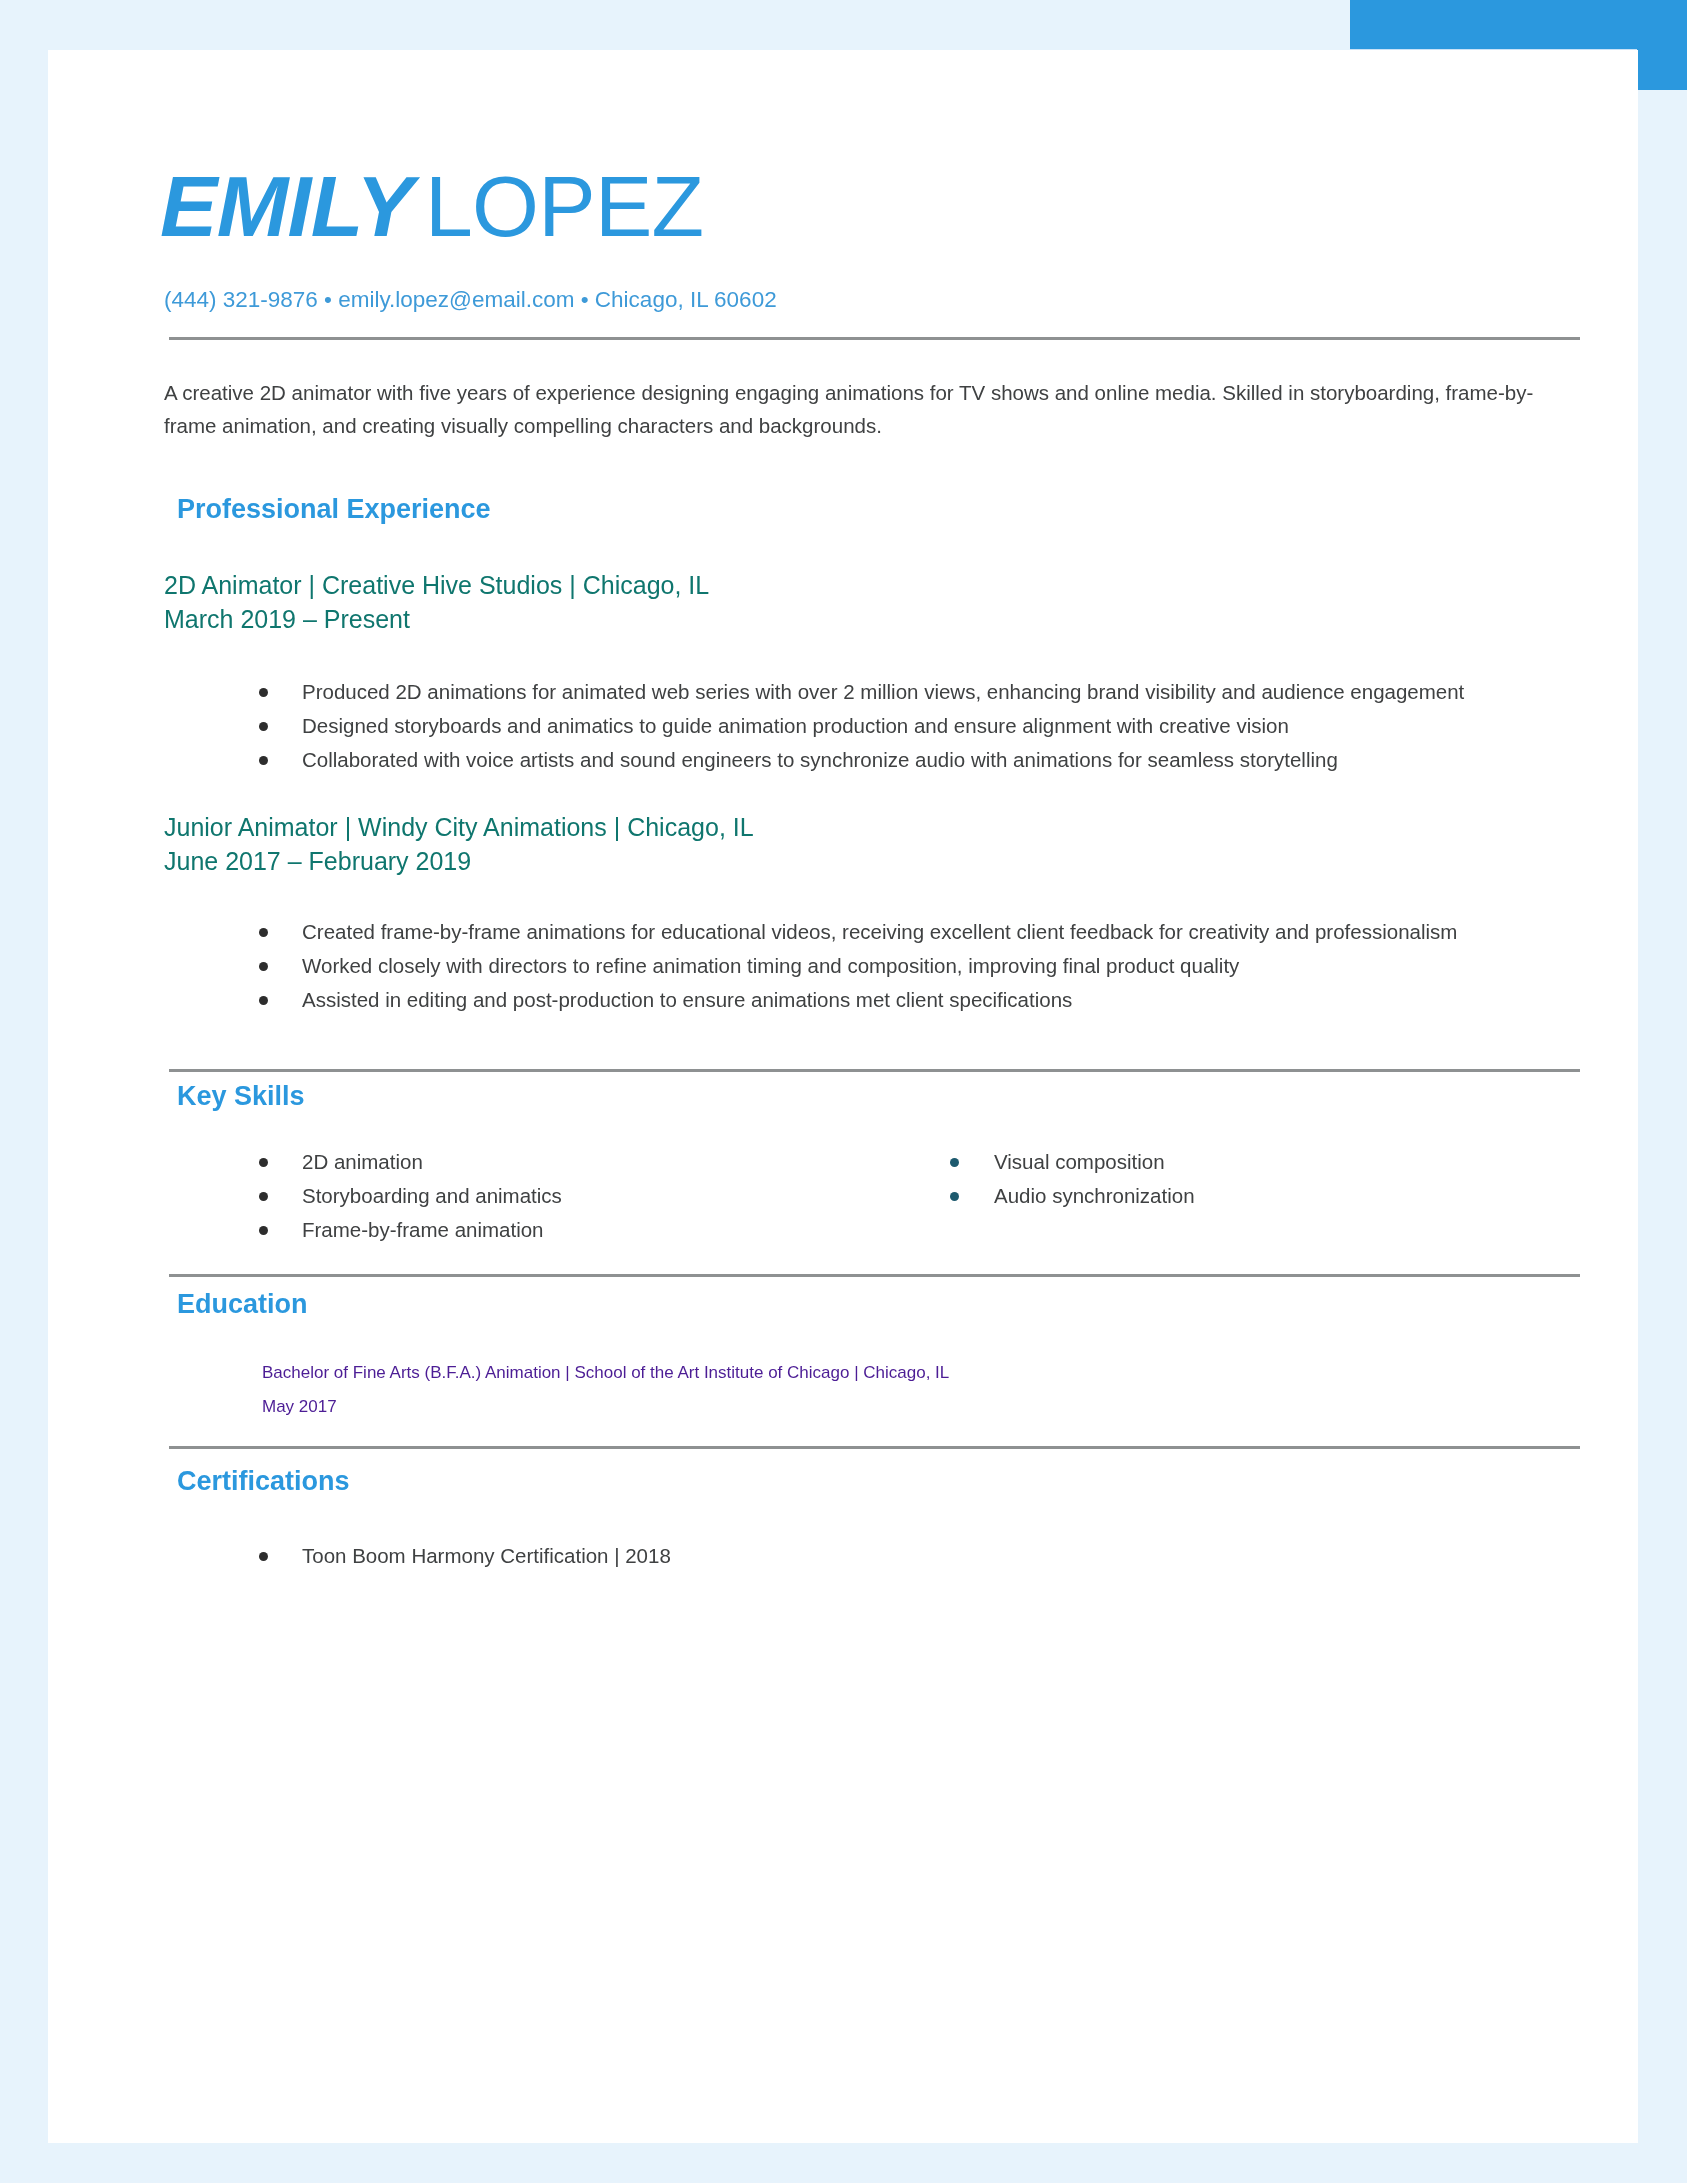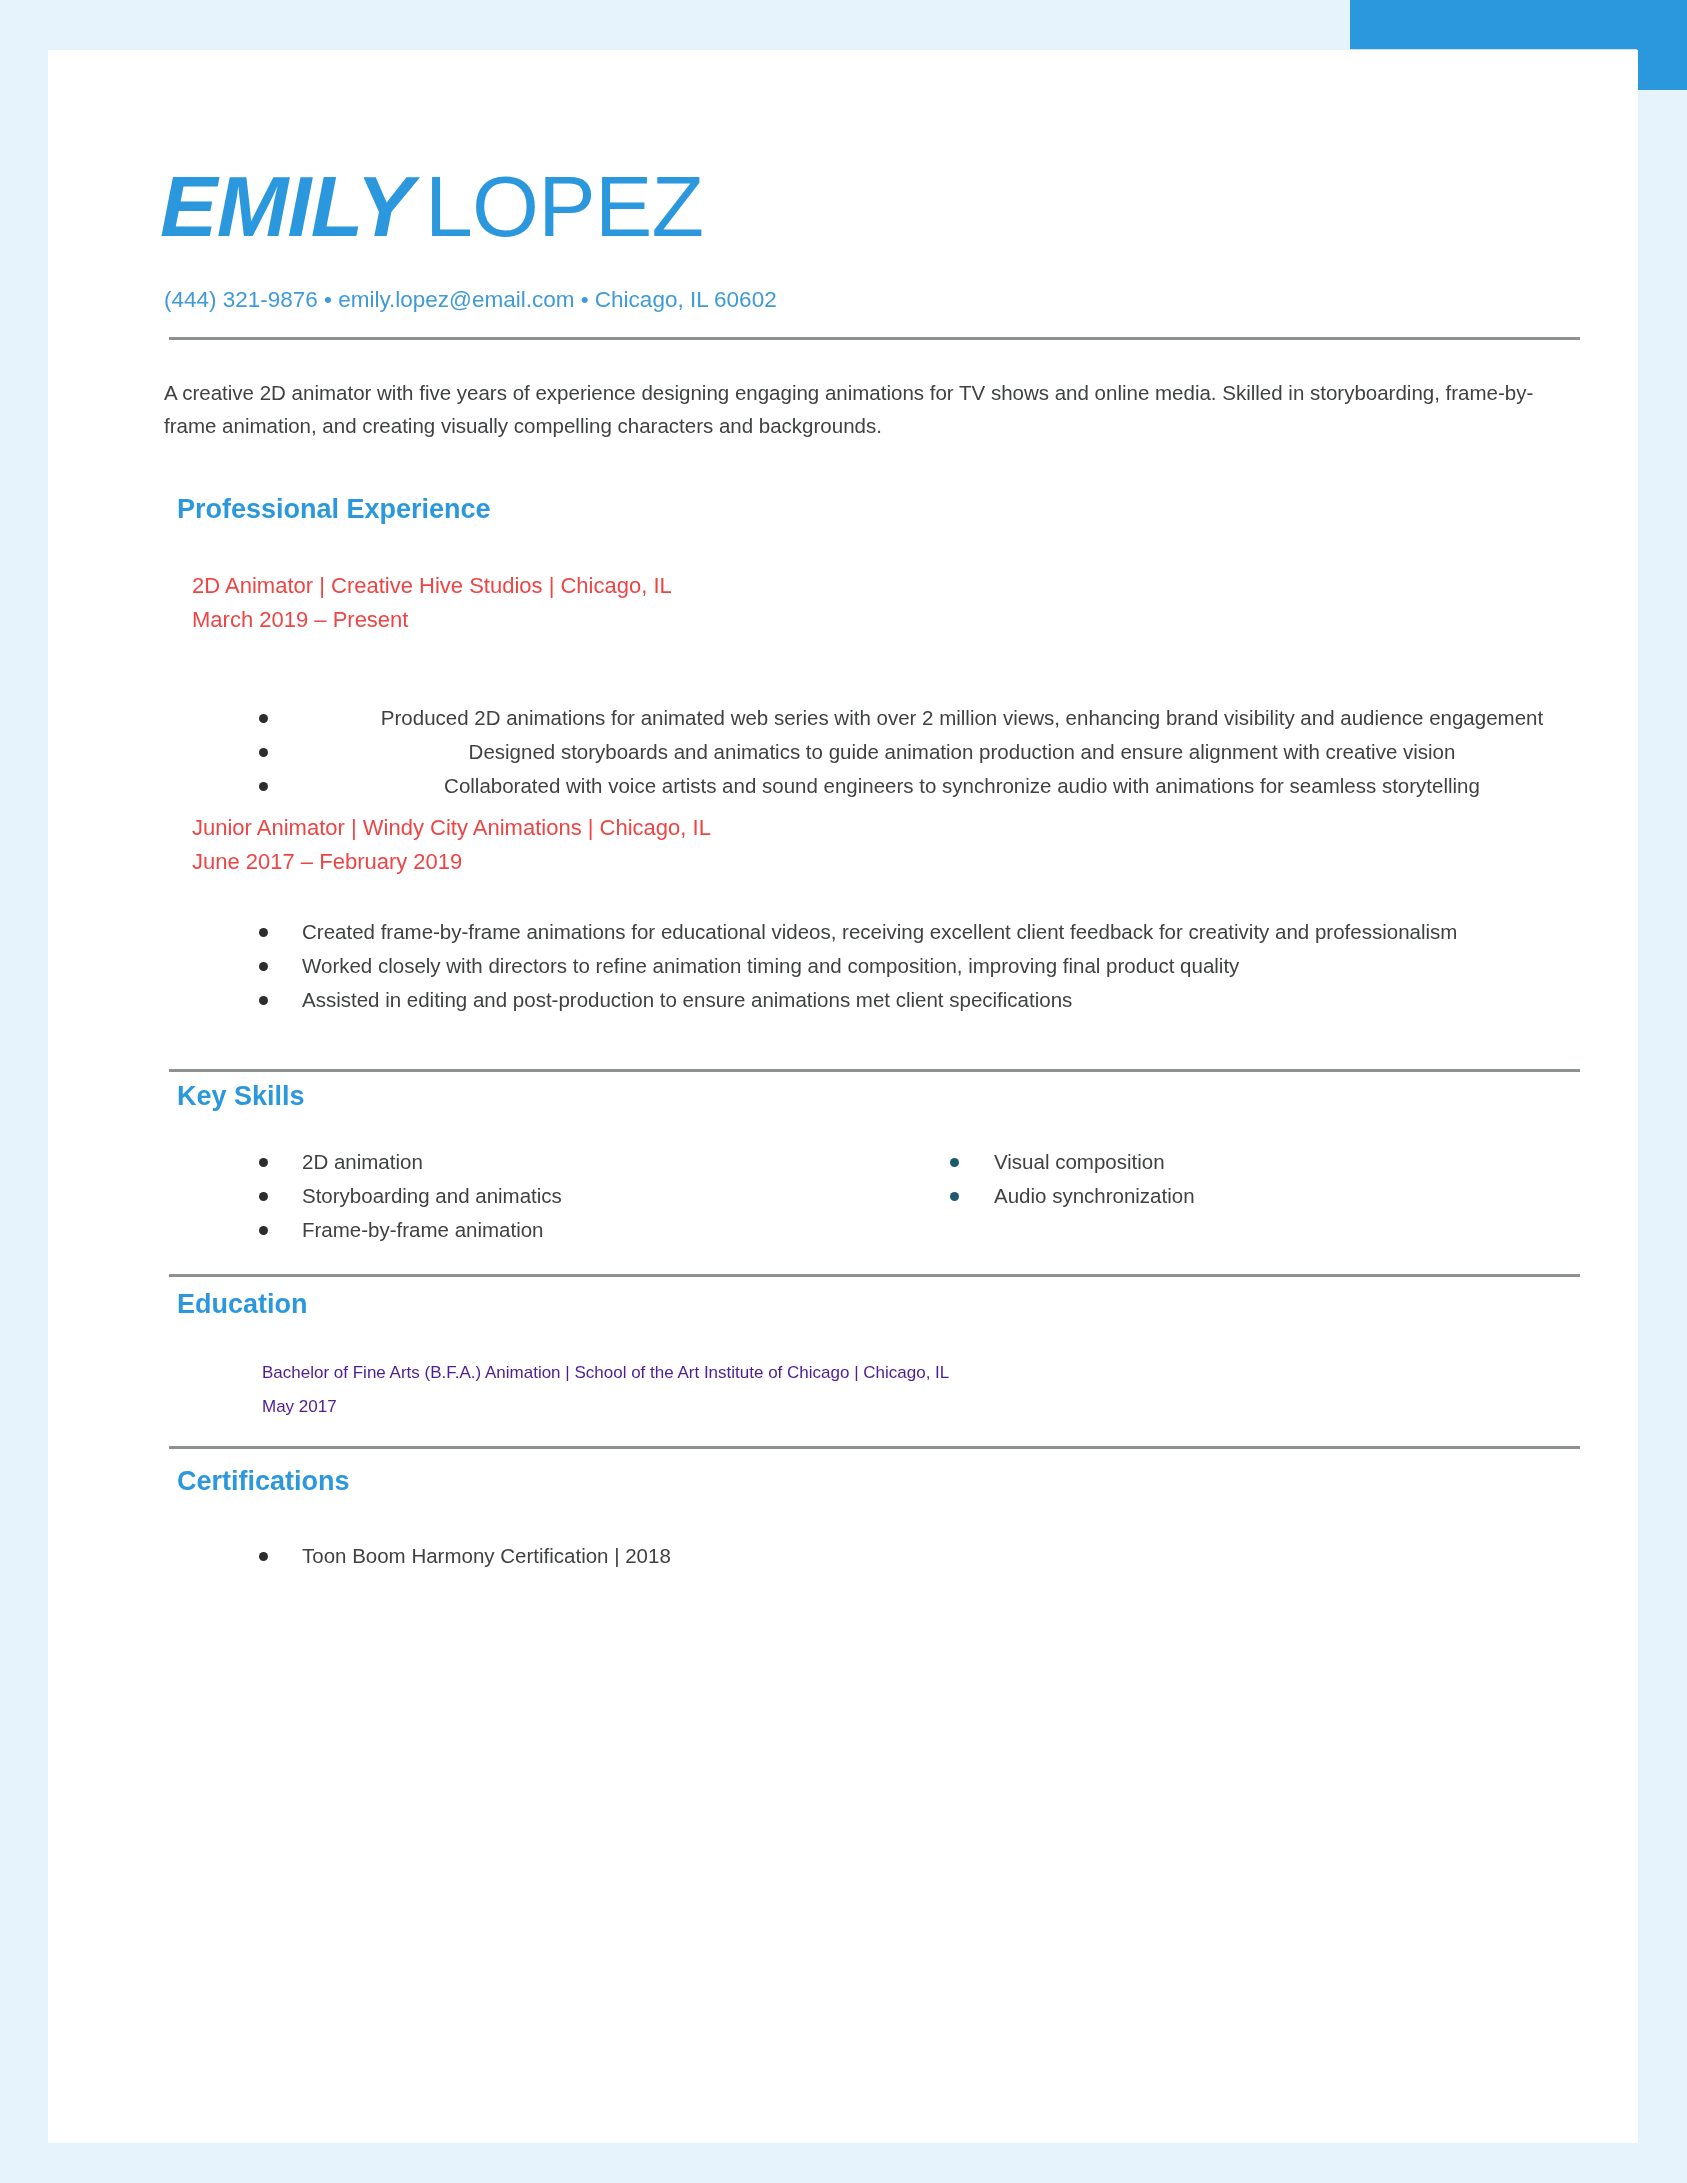--- a/index.html
+++ b/index.html
@@ -55,30 +55,30 @@
     font-weight: 700; color: #2b98de; white-space: nowrap;
     left: 116px;
     margin-left: 13px;
   }
   .h-experience     { top: 442px; }
   .h-skills         { top: 1029px; }
   .h-education      { top: 1237px; }
   .h-certifications { top: 1414px; }
 
   .job-title, .job-dates, .body-line {
-    left: 116px; font-size: 22px; line-height: 33px;
-    color: #ef4444; white-space: nowrap; margin-left: 28px;
+    left: 116px; font-size: 25px; line-height: 33px;
+    color: #0f766e; white-space: nowrap;
   }
   .job1-title { top: 519px; }
   .job1-dates { top: 553px; }
   .job2-title { top: 761px; }
   .job2-dates { top: 795px; }
 
   .bullet-list { left: 171px; width: 1363px; }
-  .job1-bullets { top: 651px; text-align: center; }
+  .job1-bullets { top: 625px; }
   .job2-bullets { top: 865px; }
   .cert-bullets { top: 1489px; }
   .bullet-row {
     position: relative; display: block;
     padding-left: 43px;
     font-size: 20.5px; line-height: 34px;
     color: #3f4142; white-space: nowrap;
     list-style: none;
   }
   .bullet-row::before {

